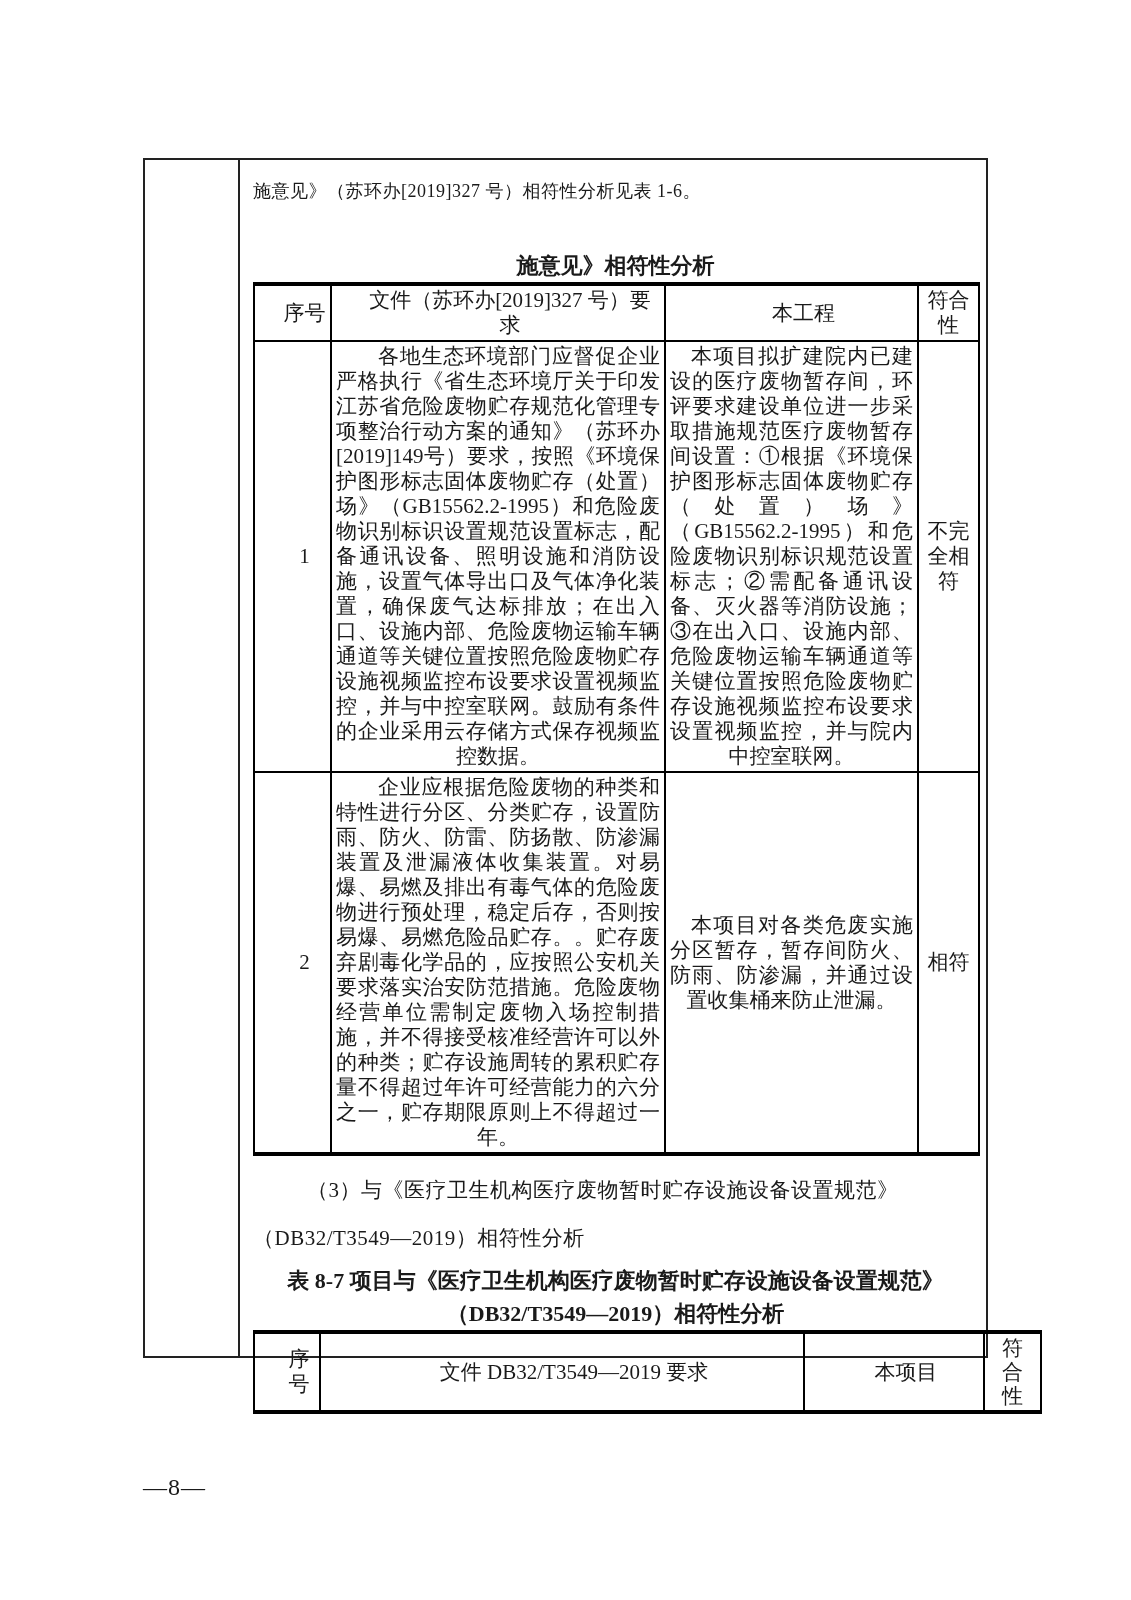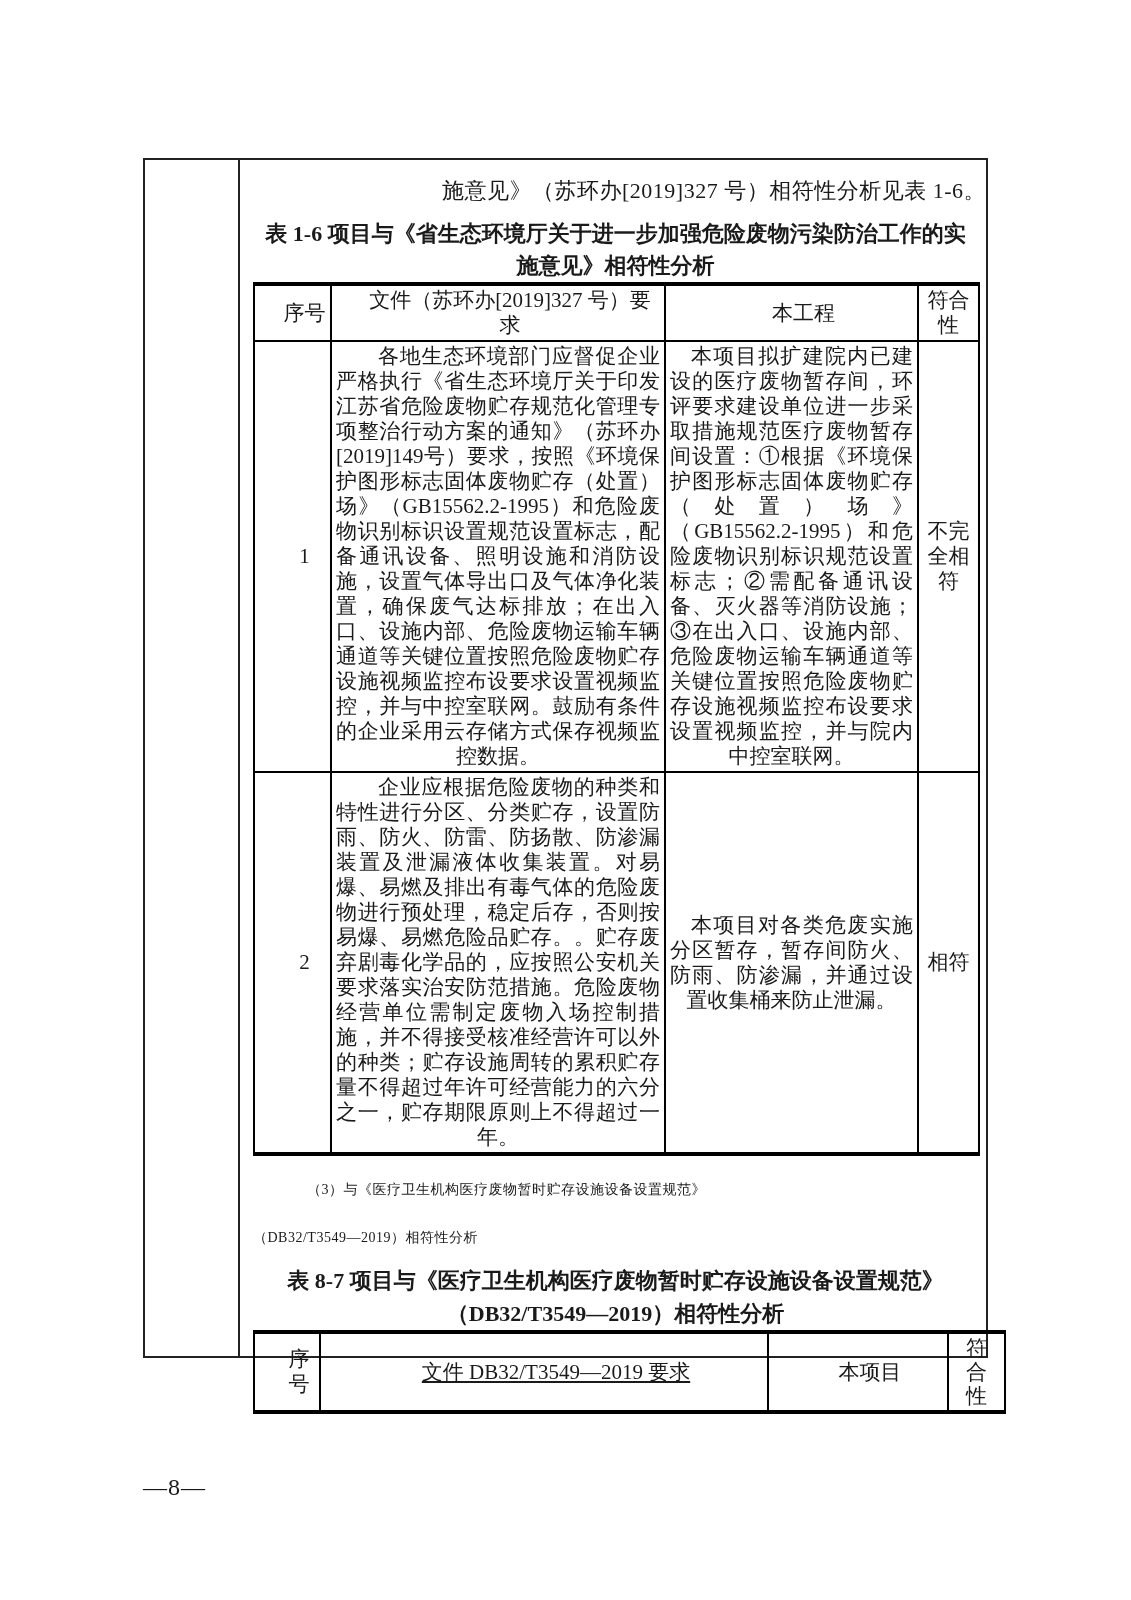--- a/index.html
+++ b/index.html
@@ -16,23 +16,22 @@
   }
   .left-strip {
     position:absolute; left:0; top:0; bottom:0; width:95px;
     border-right:2px solid #222;
   }
   .content {
     position:absolute; left:97px; top:0; right:0; bottom:0;
   }
   .intro {
     margin:16px 0 12px 11px;
-    font-size:22px; line-height:30px;
+    font-size:18px; line-height:30px;
     letter-spacing:0.5px;
-    text-align:right;
   }
   .tbl-title {
     width:725px; margin:12px 0 0 11px;
     text-align:center; font-weight:bold;
     font-size:22px; line-height:32px;
   }
   table {
     border-collapse:collapse; table-layout:fixed;
     width:725px; margin-left:11px;
     border-top:4px solid #000; border-bottom:4px solid #000;
@@ -47,45 +46,45 @@
   }
   .ctr { text-align:center;padding-left:28px; }
   .jc  { text-align:justify; text-justify:inter-character; text-align-last:center; }
   .ind2 { text-indent:42px; }
   .ind1 { text-indent:21px; }
   .t16 .c-seq  { width:77px; }
   .t16 .c-req  { width:334px; }
   .t16 .c-proj { width:253px;margin-left:32px; }
   .t16 .c-comp { width:61px; padding:2px 3px; }
   .t17 .c-seq  { width:66px; }
-  .t17 .c-req  { width:448px;text-decoration:underline; }
+  .t17 .c-req  { width:484px; }
   .t17 .c-proj { width:180px; }
   .t17 .c-comp { width:57px; padding:2px 9px; line-height:24px; }
   .sec3 {
     width:725px; margin:10px 0 0 11px;
-    font-size:14px; line-height:48px;
+    font-size:21px; line-height:48px;
     text-indent:54px; letter-spacing:0.5px;
   }
   .t17-title { margin-top:2px; line-height:33px; }
   .page-num {
     position:absolute; left:143px; top:1474px;
     font-size:24px; letter-spacing:1px;
   }
 </style>
 </head>
 <body>
 
 <div class="outer-box">
   <div class="left-strip"></div>
   <div class="content">
 
     <p class="intro">施意见》（苏环办[2019]327 号）相符性分析见表 1-6。</p>
 
     <div class="tbl-title">
-      <span>表 1-6 项目与《省生态环境厅关于进一步加强危险废物污染防治工作的实</span><br>
+      <br>
       <span>施意见》相符性分析</span>
     </div>
 
     <table class="t16">
       <tbody>
           <tr style="height:52px;">
         <th class="ctr c-seq">序号</th>
         <th class="ctr c-req">文件（苏环办[2019]327 号）要求</th>
         <th class="ctr c-proj">本工程</th>
         <th class="ctr c-comp">符合性</th>

